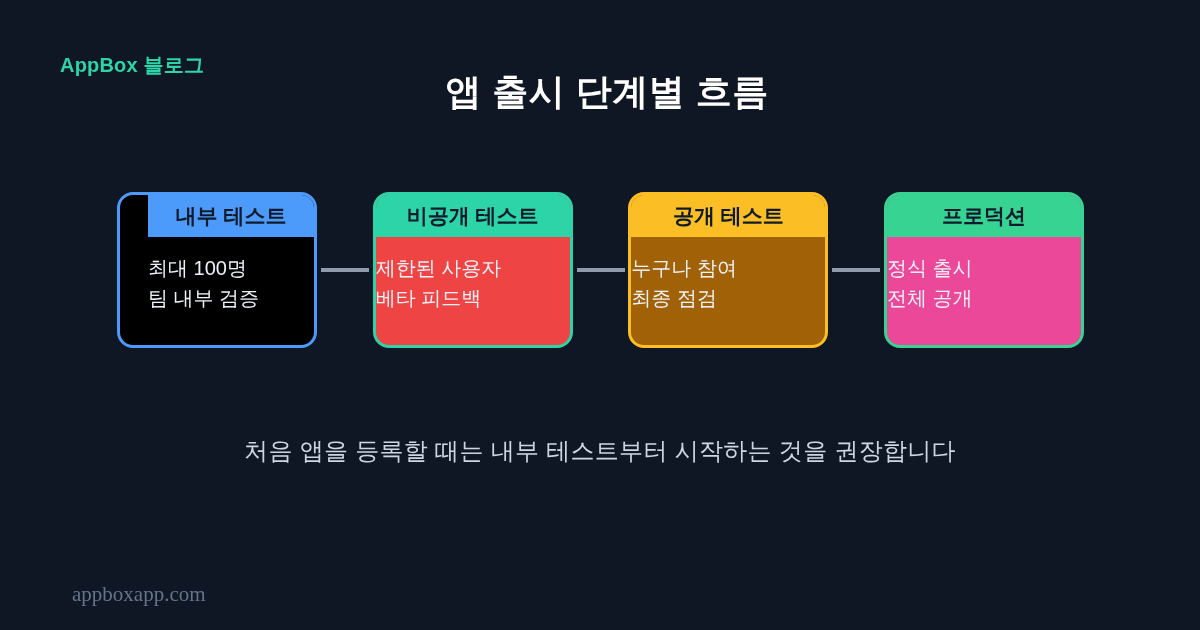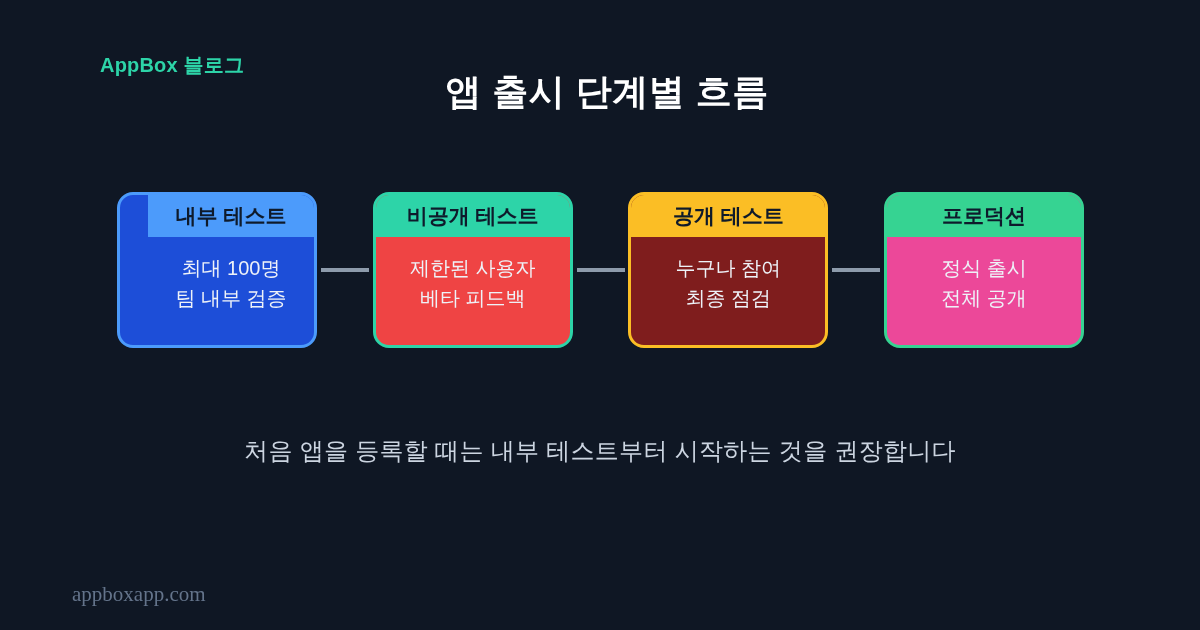--- a/index.html
+++ b/index.html
@@ -12,21 +12,20 @@
     overflow: hidden;
   }
 
   .brand {
     position: absolute;
     left: 60px;
     top: 52px;
     font-size: 20px;
     font-weight: bold;
     letter-spacing: 0.2px;
-    margin-left: 40px;
   }
 
   .page-title {
     position: absolute;
     left: 14px;
     right: 0;
     top: 68px;
     text-align: center;
     font-size: 36px;
     font-weight: bold;
@@ -64,21 +63,21 @@
     display: flex;
     align-items: center;
     justify-content: center;
     flex: 0 0 auto;
   }
 
   .stage-body {
     flex: 1;
     display: flex;
     flex-direction: column;
-    align-items: center;
+    align-items: flex-start;
     padding-top: 16px;
     color: #eef2f8;
     font-size: 20px;
     line-height: 30px;
   }
 
   .connector {
     flex: 1;
     display: flex;
     align-items: center;
@@ -112,21 +111,21 @@
 </style>
 </head>
 <body style="background: rgb(15, 23, 36); --connector: #8d9bab;">
 
 <div class="brand" style="color: rgb(45, 212, 168);">AppBox 블로그</div>
 
 <h1 class="page-title" style="margin:0;">앱 출시 단계별 흐름</h1>
 
 <div class="flow-row">
 
-  <div class="stage-card" style="--accent: #4c9bfb; background: #1d4ed8; padding-left: 28px;">
+  <div class="stage-card" style="--accent: #4c9bfb; background: #000000; padding-left: 28px;">
     <div class="stage-header">내부 테스트</div>
     <div class="stage-body">
       <div>최대 100명</div>
       <div>팀 내부 검증</div>
     </div>
   </div>
 
   <div class="connector">
     <div class="connector-bar"></div>
   </div>
@@ -136,21 +135,21 @@
     <div class="stage-body">
       <div>제한된 사용자</div>
       <div>베타 피드백</div>
     </div>
   </div>
 
   <div class="connector">
     <div class="connector-bar"></div>
   </div>
 
-  <div class="stage-card" style="--accent: #fbbe25; background: #7f1d1d;">
+  <div class="stage-card" style="--accent: #fbbe25; background: #a16207;">
     <div class="stage-header">공개 테스트</div>
     <div class="stage-body">
       <div>누구나 참여</div>
       <div>최종 점검</div>
     </div>
   </div>
 
   <div class="connector">
     <div class="connector-bar"></div>
   </div>

